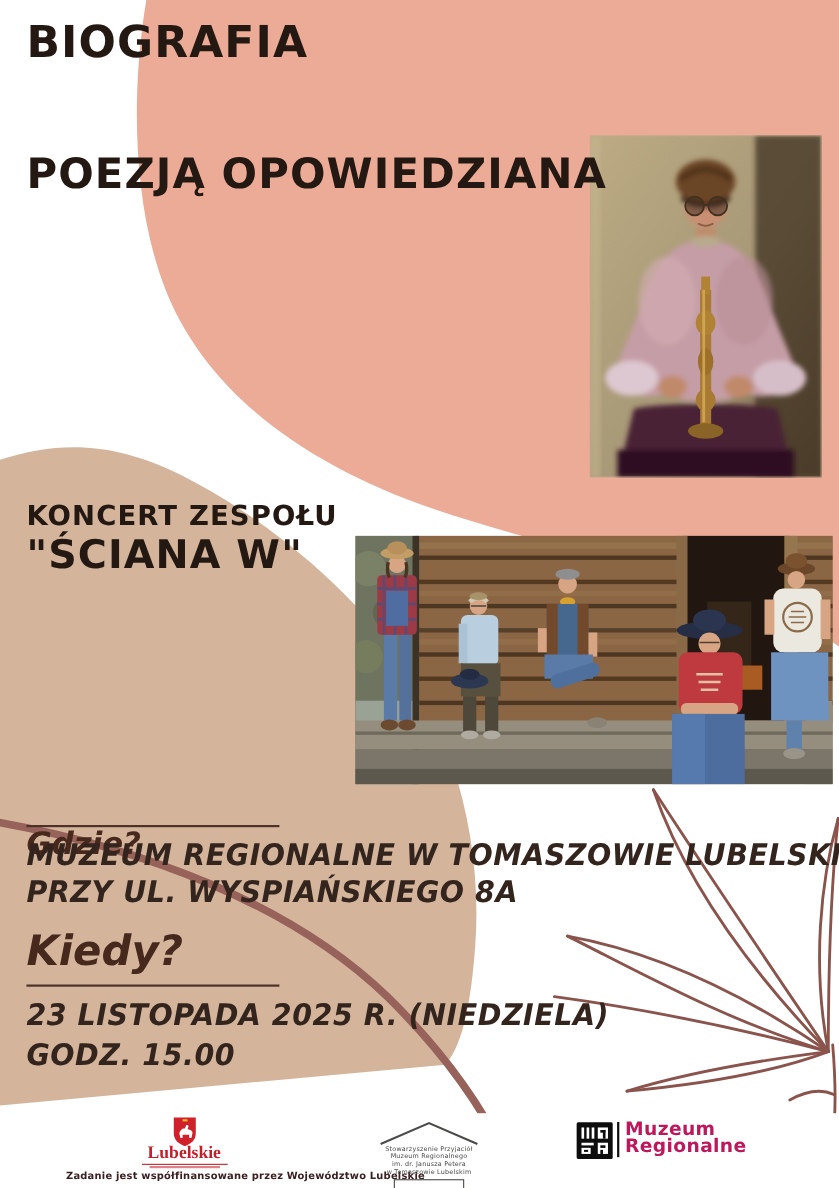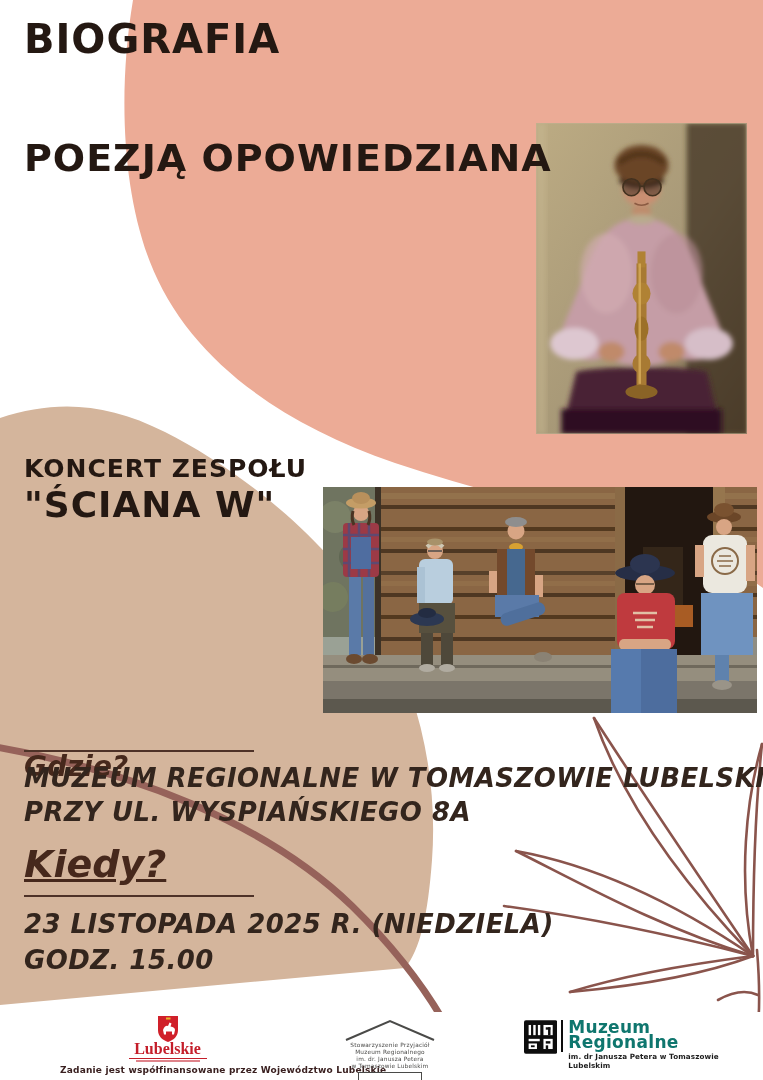--- a/index.html
+++ b/index.html
@@ -17,21 +17,21 @@
   .logo-lub{position:absolute;left:60px;top:2px;width:215px;text-align:center;}
   .logo-lub .name{font-family:"Liberation Serif",serif;font-weight:700;font-size:16px;color:#c41e2a;line-height:14px;text-align:center;}
   .logo-lub .name-rule{width:78px;height:1px;background:#c41e2a;margin:2px auto 1px auto;}
   .logo-lub .tagline-bar{width:64px;height:2px;background:rgba(196,30,42,.55);margin:0 auto 3px auto;}
   .logo-lub .caption{font-size:9px;font-weight:600;color:#3a2020;white-space:nowrap;letter-spacing:0.2px;}
   .logo-assoc{position:absolute;left:335px;top:6px;width:110px;text-align:center;color:#4a4a48;}
   .logo-assoc .tline{font-size:5.8px;line-height:7px;letter-spacing:0.2px;}
   .logo-assoc .box{width:62px;height:9px;border:1px solid #4a4a48;margin:2px auto 0 auto;}
   .logo-mus{position:absolute;left:524px;top:8px;display:flex;align-items:flex-start;}
   .logo-mus .bar{width:2px;height:32px;background:#0d0d0d;margin:0 5px 0 4px;}
-  .logo-mus .title{font-size:17px;font-weight:900;color:#0f766e;line-height:15px;letter-spacing:0.3px;}
+  .logo-mus .title{font-size:17px;font-weight:900;color:#be185d;line-height:15px;letter-spacing:0.3px;}
   .logo-mus .subtitle{font-size:7.2px;font-weight:700;color:#1c1c1c;margin-top:2px;letter-spacing:0.1px;}
 </style>
 </head>
 <body>
 
 <div class="poster">
 
   <svg class="bg-layer" width="763" height="1080" viewBox="0 0 763 1080">
     <path d="M133,0 C118,90 122,190 150,262 C185,352 270,420 395,463 C500,498 610,520 700,555 C725,565 748,577 763,588 L763,0 Z" fill="#ecab96"></path>
     <path d="M0,418 C55,400 105,402 165,432 C240,470 330,540 380,625 C420,695 438,780 432,860 C428,915 420,950 405,968 L0,1005 Z" fill="#d4b59c"></path>
@@ -209,21 +209,21 @@
       <rect x="392" y="168" width="14" height="28" fill="#5f82ad"></rect>
       <ellipse cx="399" cy="198" rx="10" ry="5" fill="#9a9488"></ellipse>
     </g>
   </svg>
 
   <div class="txt h-script" style="left:24px;top:702px;font-size:28px;margin-top:48px;">Gdzie?</div>
   <div class="rule" style="left:24px;top:750px;width:230px;"></div>
   <div class="txt h-cond" style="left:24px;top:762px;font-size:27px;">MUZEUM REGIONALNE W TOMASZOWIE LUBELSKIM</div>
   <div class="txt h-cond" style="left:24px;top:796px;font-size:27px;">PRZY UL. WYSPIAŃSKIEGO 8A</div>
 
-  <div class="txt h-script" style="left:24px;top:842px;font-size:38px;text-decoration:underline;">Kiedy?</div>
+  <div class="txt h-script" style="left:24px;top:842px;font-size:38px;">Kiedy?</div>
   <div class="rule" style="left:24px;top:895px;width:230px;"></div>
   <div class="txt h-cond" style="left:24px;top:908px;font-size:27px;">23 LISTOPADA 2025 R. (NIEDZIELA)</div>
   <div class="txt h-cond" style="left:24px;top:944px;font-size:27px;">GODZ. 15.00</div>
 
   <div class="footer">
 
     <div class="logo-lub">
       <svg width="26" height="28" viewBox="0 0 24 28" style="display:block;margin:0 auto;">
         <path d="M2,2 h20 v14 c0,7 -5,10 -10,12 c-5,-2 -10,-5 -10,-12 Z" fill="#d0202a"></path>
         <rect x="10" y="3.5" width="4.5" height="2" fill="#e8b82a"></rect>
@@ -258,18 +258,17 @@
         <rect x="5" y="20" width="12" height="2.6" fill="#ffffff"></rect>
         <rect x="5" y="25" width="9" height="6" fill="#ffffff"></rect>
         <rect x="7.5" y="27" width="4" height="2" fill="#0d0d0d"></rect>
         <rect x="21" y="20" width="10" height="11" fill="#ffffff"></rect>
         <rect x="23.5" y="22.5" width="5" height="2.6" fill="#0d0d0d"></rect>
         <rect x="23.5" y="27" width="2.6" height="4" fill="#0d0d0d"></rect>
       </svg>
       <div class="bar"></div>
       <div>
         <div class="title">Muzeum Regionalne</div>
-        <div class="subtitle">im. dr Janusza Petera w Tomaszowie Lubelskim</div>
       </div>
     </div>
 
   </div>
 </div>
 
 </body></html>

